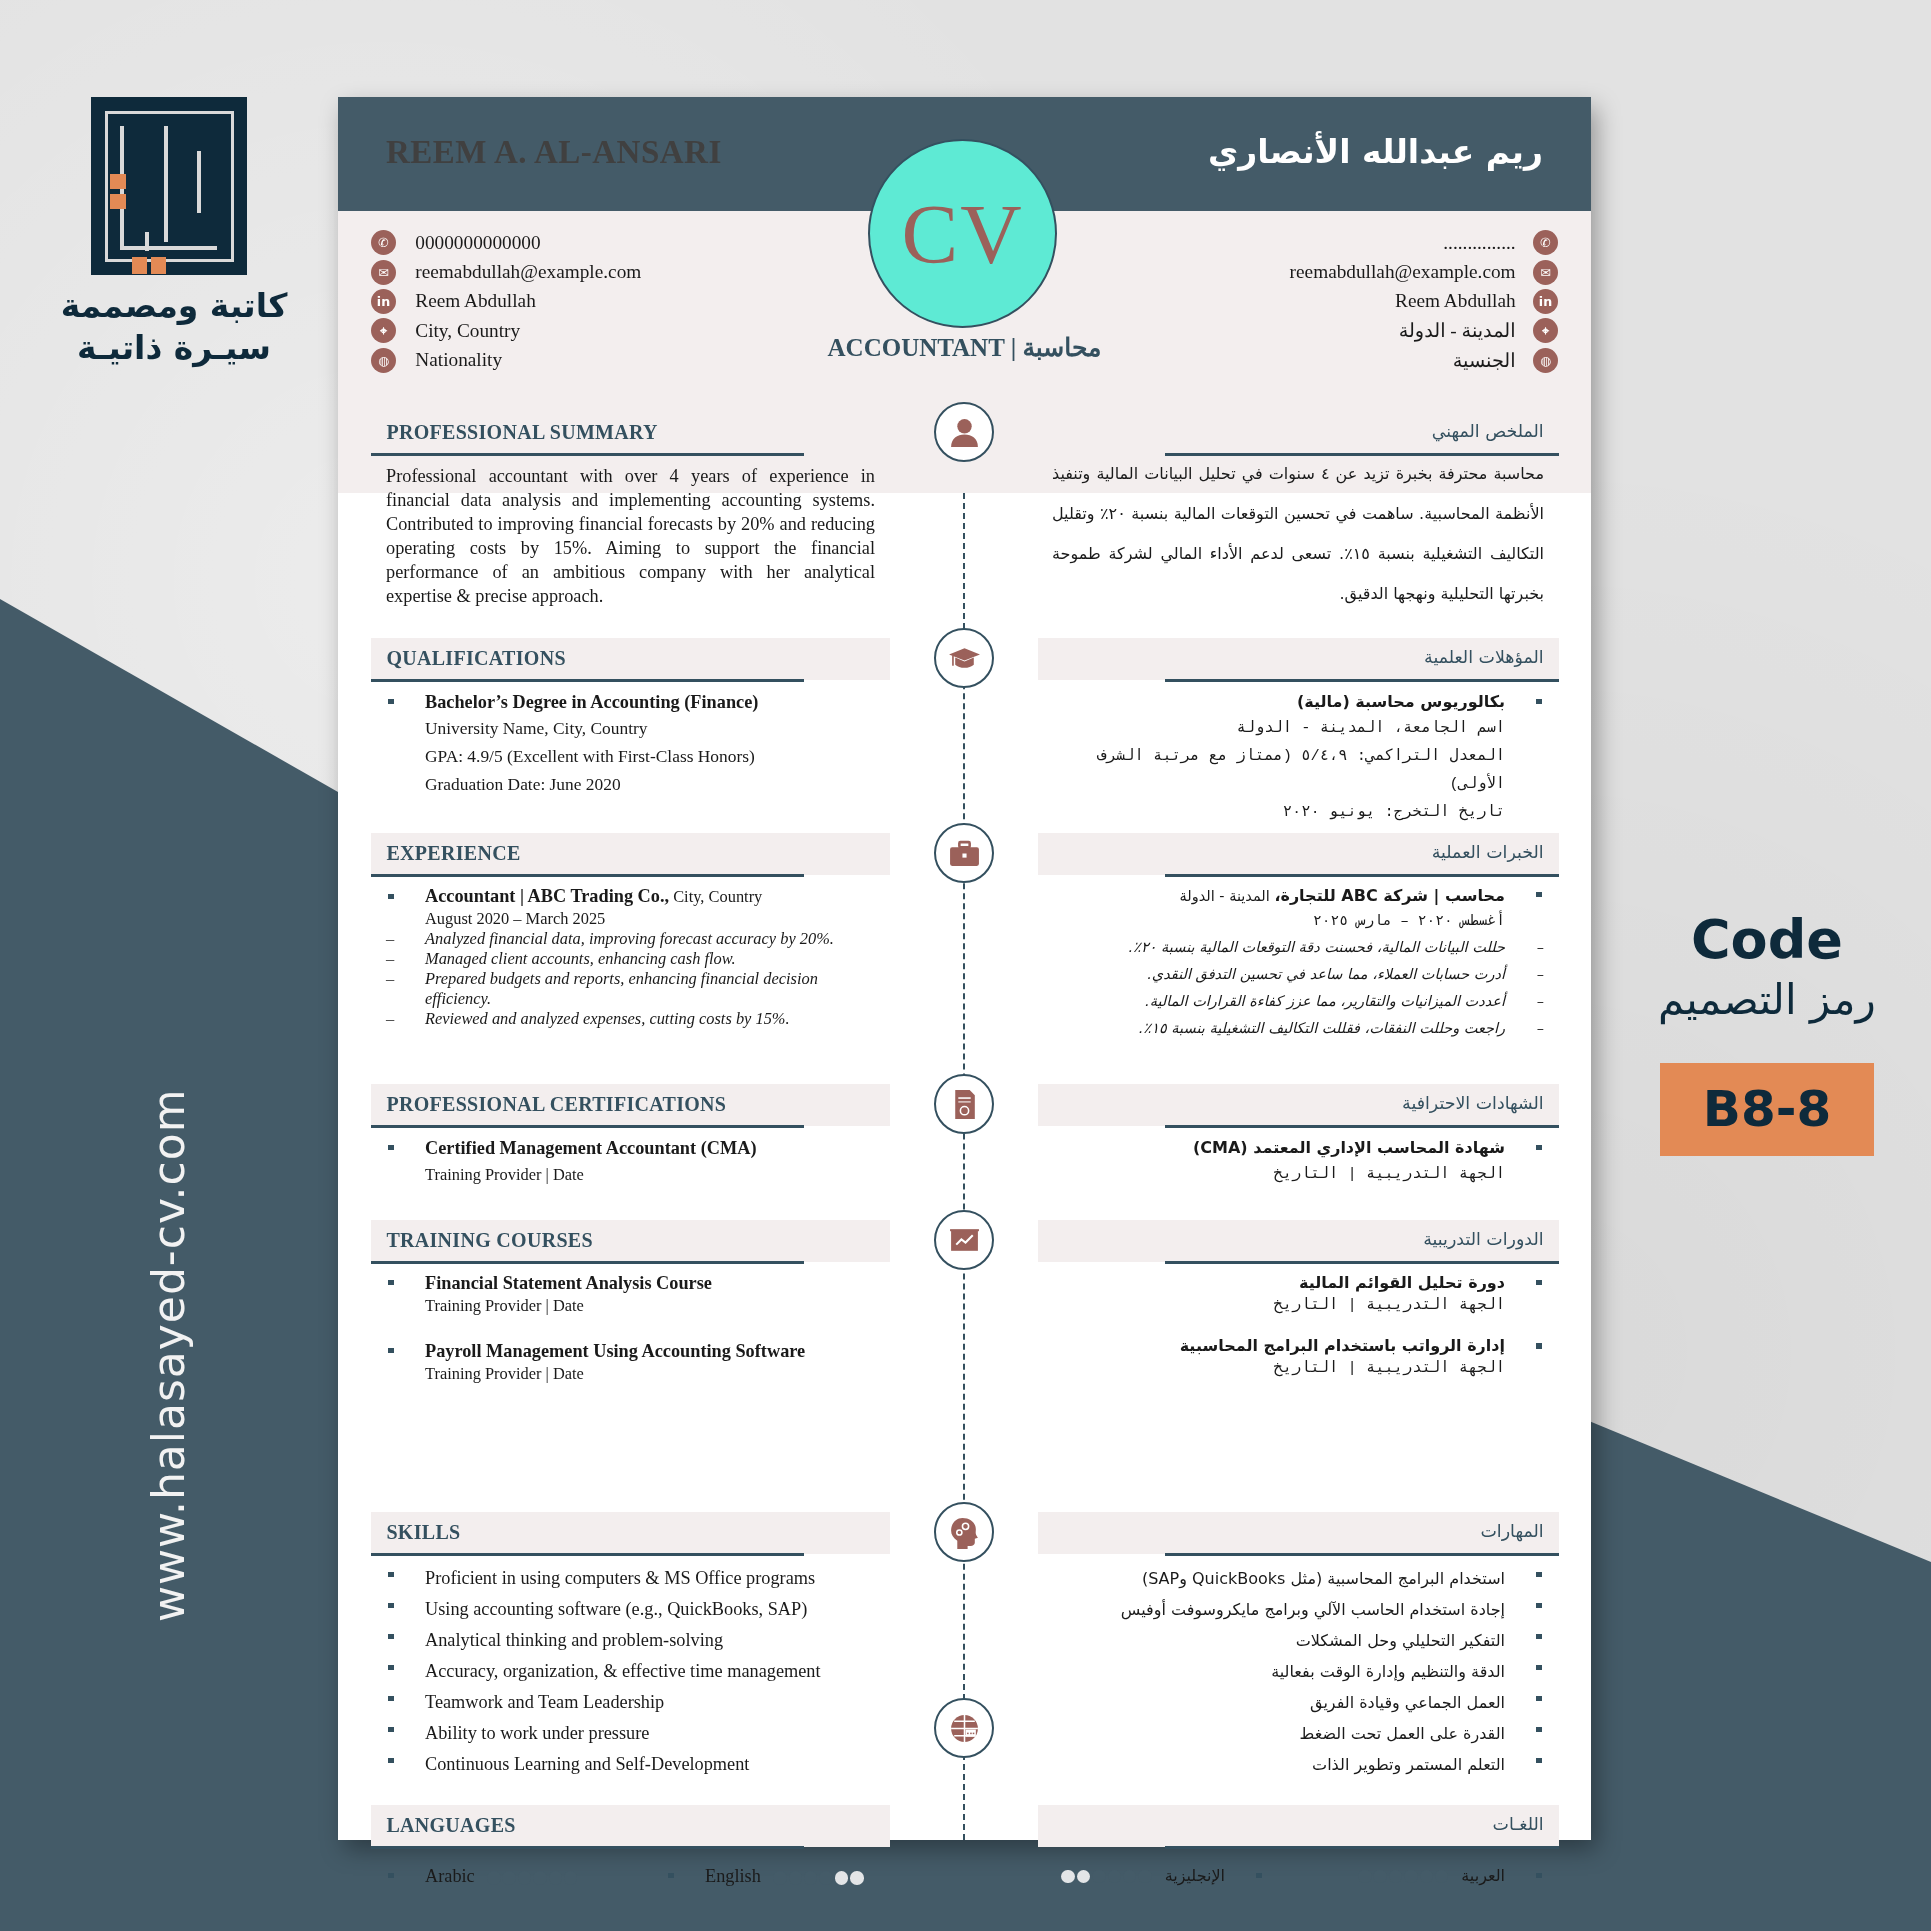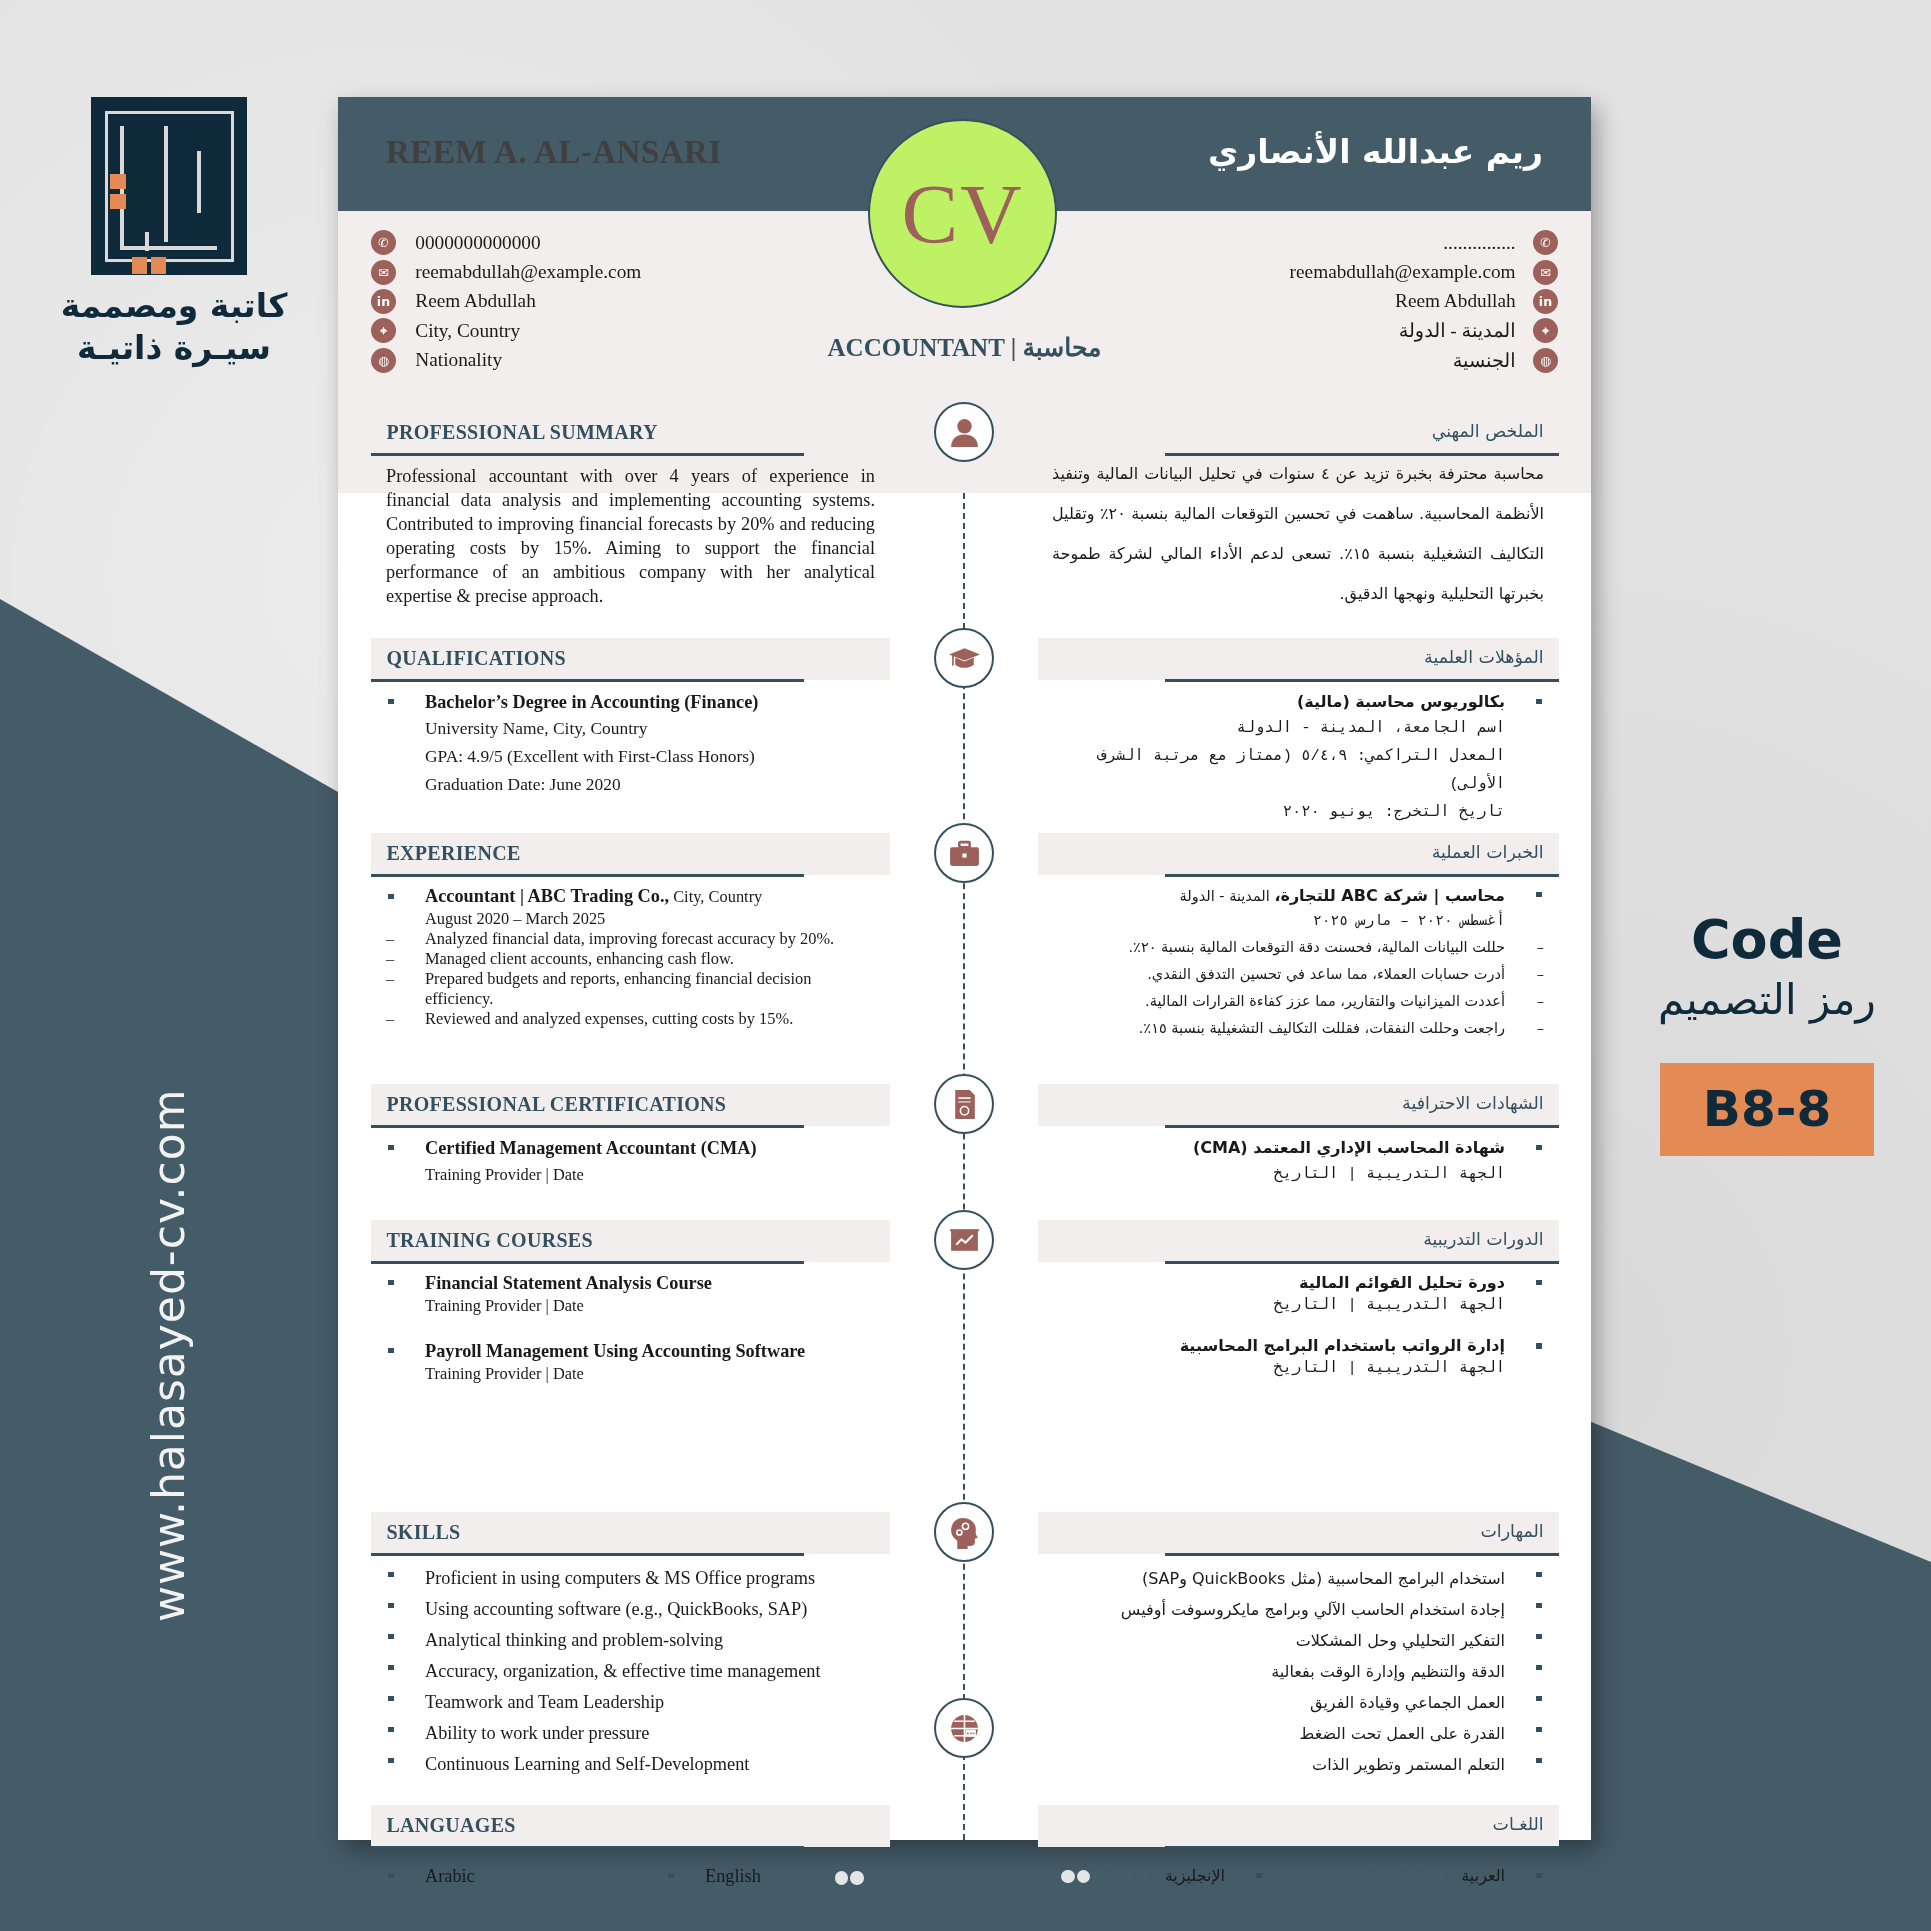--- a/index.html
+++ b/index.html
@@ -78,22 +78,22 @@
   .contact-band { position: absolute; left: 0; top: 114px; width: 100%; height: 282px; background: #f3eeee; }
   .name-en {
     position: absolute; left: 48px; top: 37px; color: #404040; font-weight: bold; font-size: 33px;
     letter-spacing: 0.5px;
   }
   .name-ar {
     position: absolute; right: 48px; top: 35px; color: #fff; font-weight: bold; font-size: 33px;
     font-family: "DejaVu Sans", sans-serif; direction: rtl;
   }
   .cv-circle {
-    position: absolute; left: 530px; top: 22px; width: 189px; height: 189px; border-radius: 50%;
-    background: #bef264; border: 2.9px solid #34505f;
+    position: absolute; left: 530px; top: 42px; width: 189px; height: 189px; border-radius: 50%;
+    background: #5eead4; border: 2.9px solid #34505f;
     display: flex; align-items: center; justify-content: center;
     color: #9b615a; font-size: 85px; letter-spacing: 1.9px;
   }
   .job-title {
     position: absolute; left: 0; width: 100%; top: 236px; text-align: center;
     color: #34505f; font-weight: bold; font-size: 25px;
   }
   .contact-list { position: absolute; top: 131px; }
   .contact-list.en { left: 33px; }
   .contact-list.ar { right: 33px; }
@@ -138,21 +138,21 @@
   .blk.en { left: 48px; width: 489px; }
   .blk.ar { left: 714px; width: 492px; direction: rtl; font-family: "DejaVu Sans", sans-serif; font-size: 16px; }
   .justify { text-align: justify; }
   .ar-para { line-height: 40px; }
   .bul { position: relative; padding-left: 39px; }
   .blk.ar .bul { padding-left: 0; padding-right: 39px; }
   .bul::before {
     content: ""; position: absolute; left: 1.9px; top: 8.7px; width: 5.8px; height: 5.8px; background: #34505f;
   }
   .blk.ar .bul::before { left: auto; right: 1.9px; }
-  .dash { position: relative; padding-left: 39px; font-size: 16.4px; line-height: 20px; }
+  .dash { position: relative; padding-left: 39px; font-size: 16.4px; line-height: 20px; font-style: italic; }
   .blk.ar .dash { padding-left: 0; padding-right: 39px; font-size: 14.5px; line-height: 27px; }
   .dash::before { content: "–"; position: absolute; left: 0; top: 0; color: #333; }
   .blk.ar .dash::before { left: auto; right: 0; }
   .b { font-weight: bold; }
   .sub { font-size: 17.4px; line-height: 28px; }
   .sub.s { font-size: 16.4px; line-height: 21px; }
   .blk.ar .sub { font-size: 15.4px; font-family: Liberation Mono, monospace; }
   .skill { line-height: 31px; }
   .dots { display: inline-flex; gap: 1.9px; vertical-align: middle; margin: 0 7.7px; }
   .dot { width: 13.5px; height: 13.5px; border-radius: 50%; background: #445b68; display: inline-block; }

